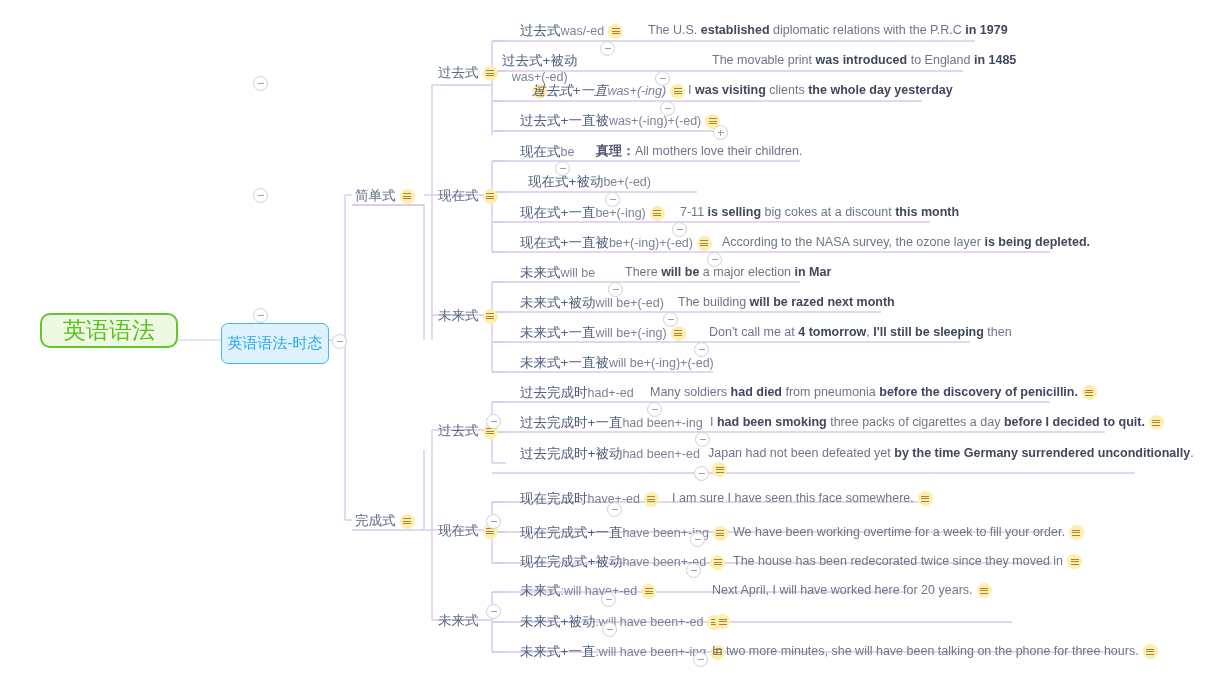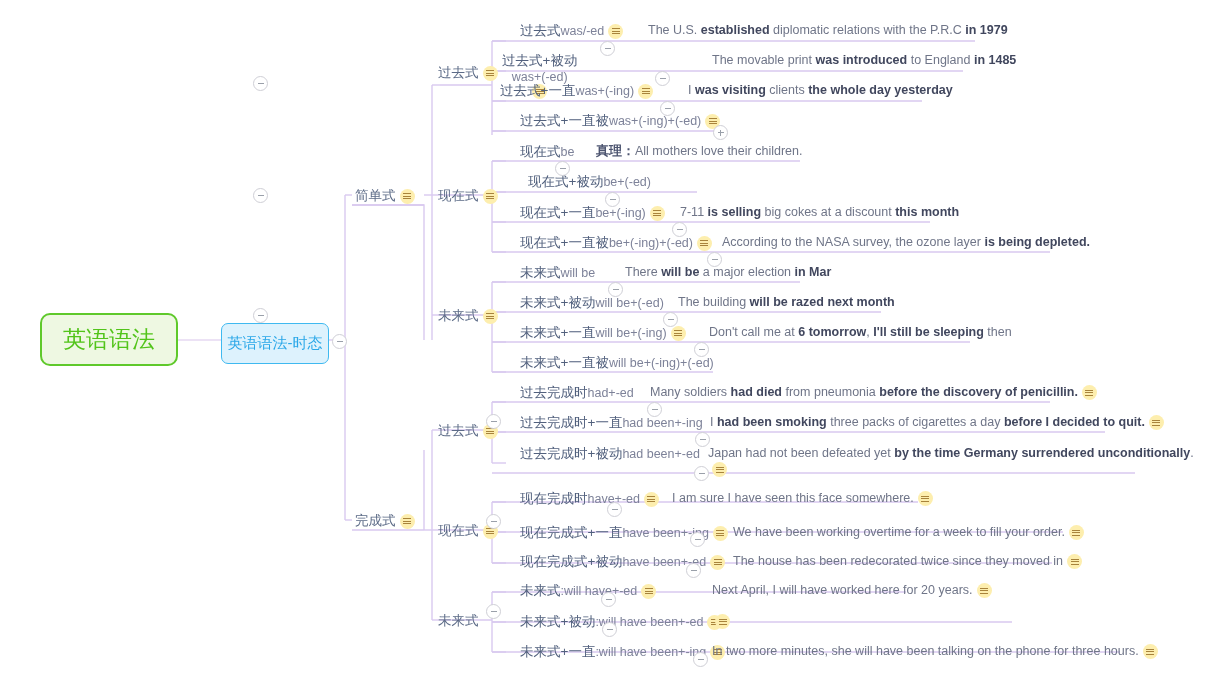--- a/index.html
+++ b/index.html
@@ -11,21 +11,21 @@
   #canvas{position:absolute;inset:0;}
   svg.links{position:absolute;left:0;top:0;width:1207px;height:685px;pointer-events:none;}
 
   
   .node{position:absolute;white-space:nowrap;display:flex;align-items:center;}
 
   .root-node{
     box-sizing:border-box;
     background:#eef8e2;border:2px solid #5fc92b;border-radius:10px;
     color:#52c41a;font-size:23px;padding:0 20px;
-    height:53px;display:flex;align-items:center;justify-content:center;
+    height:35px;display:flex;align-items:center;justify-content:center;
   }
   .sub-node{
     box-sizing:border-box;
     background:#ddf2fd;border:1.5px solid #3fb9f0;border-radius:7px;
     color:#2aa7e8;font-size:15px;padding:0 14px;
     height:41px;display:flex;align-items:center;justify-content:center;
   }
 
   .cat{color:#5c6b87;font-size:13.5px;}
 
@@ -281,21 +281,21 @@
         <span class="en"> was+(-ed)</span>
         <span class="note-icon">
           <span>
             <i></i>
             <i></i>
             <i></i>
           </span>
         </span>
       </div>
       <div class="node detail" style="left: 712px; top: 52px; max-width: 488px; white-space: normal; display: block; line-height: 16px;"><span>The movable print </span><b>was introduced</b><span> to England </span><b>in 1485</b></div>
-      <div class="node topic" style="left: 500px; top: 82px;">
+      <div class="node topic" style="left: 532px; top: 82px; font-style: italic;">
         <span class="cn">过去式+一直</span>
         <span class="en"> was+(-ing)</span>
         <span class="note-icon">
           <span>
             <i></i>
             <i></i>
             <i></i>
           </span>
         </span>
       </div>
@@ -358,21 +358,21 @@
         <span class="cn">未来式+一直</span>
         <span class="en"> will be+(-ing)</span>
         <span class="note-icon">
           <span>
             <i></i>
             <i></i>
             <i></i>
           </span>
         </span>
       </div>
-      <div class="node detail" style="left: 709px; top: 324px; max-width: 491px; white-space: normal; display: block; line-height: 16px;"><span>Don't call me at </span><b>6 tomorrow</b><span>, </span><b>I'll still be sleeping</b><span> then</span></div>
+      <div class="node detail" style="left: 709px; top: 324px; max-width: 491px; white-space: normal; display: block; line-height: 16px;"><span>Don't call me at </span><b>4 tomorrow</b><span>, </span><b>I'll still be sleeping</b><span> then</span></div>
       <div class="node topic" style="left: 520px; top: 354px;">
         <span class="cn">未来式+一直被</span>
         <span class="en"> will be+(-ing)+(-ed)</span>
       </div>
       <div class="node topic" style="left: 520px; top: 384px;">
         <span class="cn">过去完成时</span>
         <span class="en"> had+-ed</span>
       </div>
       <div class="node detail" style="left: 650px; top: 384px; max-width: 550px; white-space: normal; display: block; line-height: 16px;"><span>Many soldiers </span><b>had died</b><span> from pneumonia </span><b>before the discovery of penicillin.</b><span class="note-icon">
           <span>

